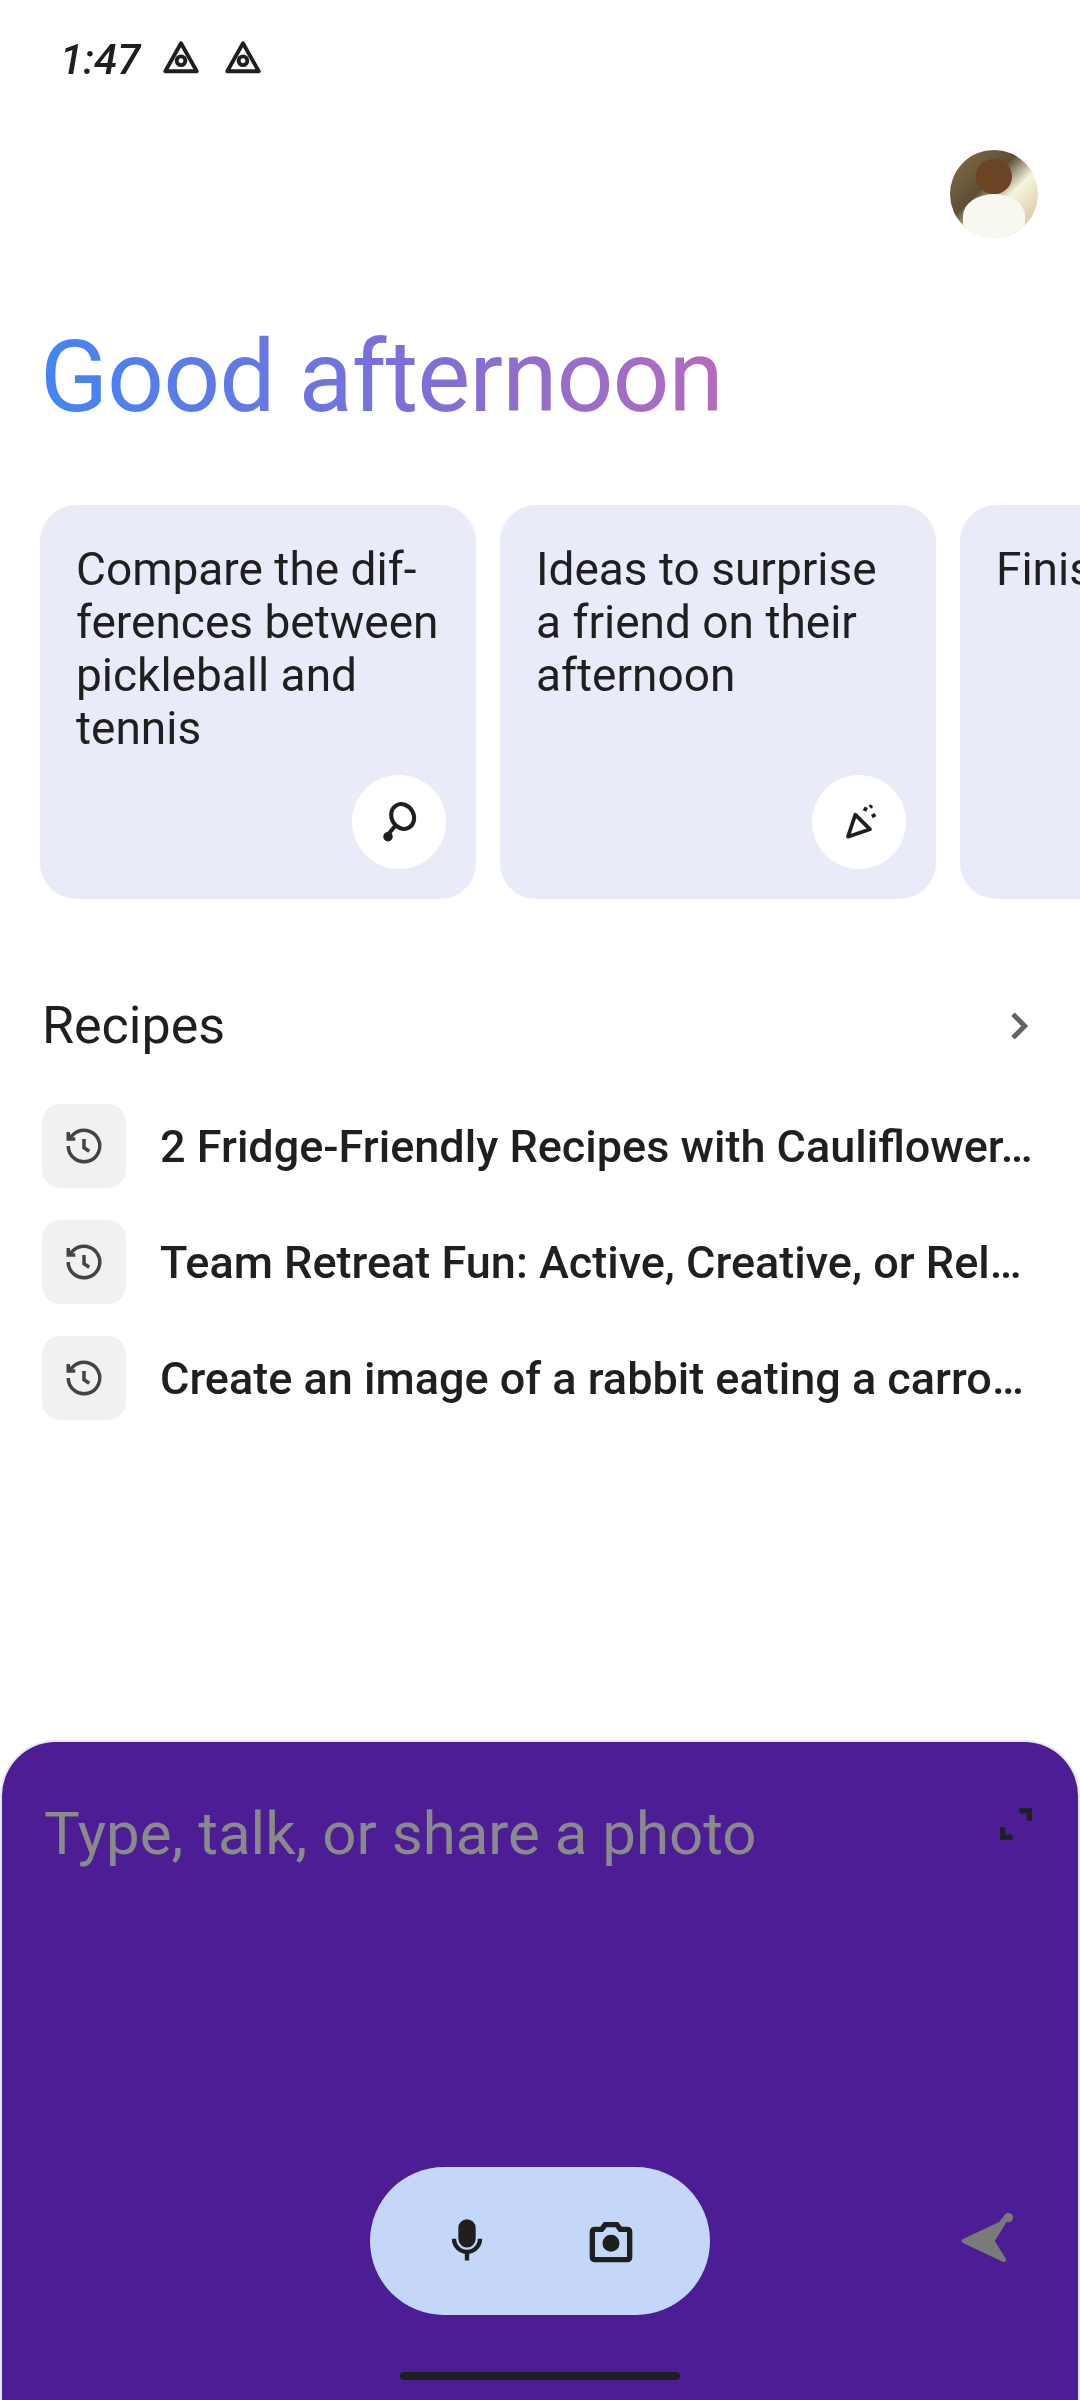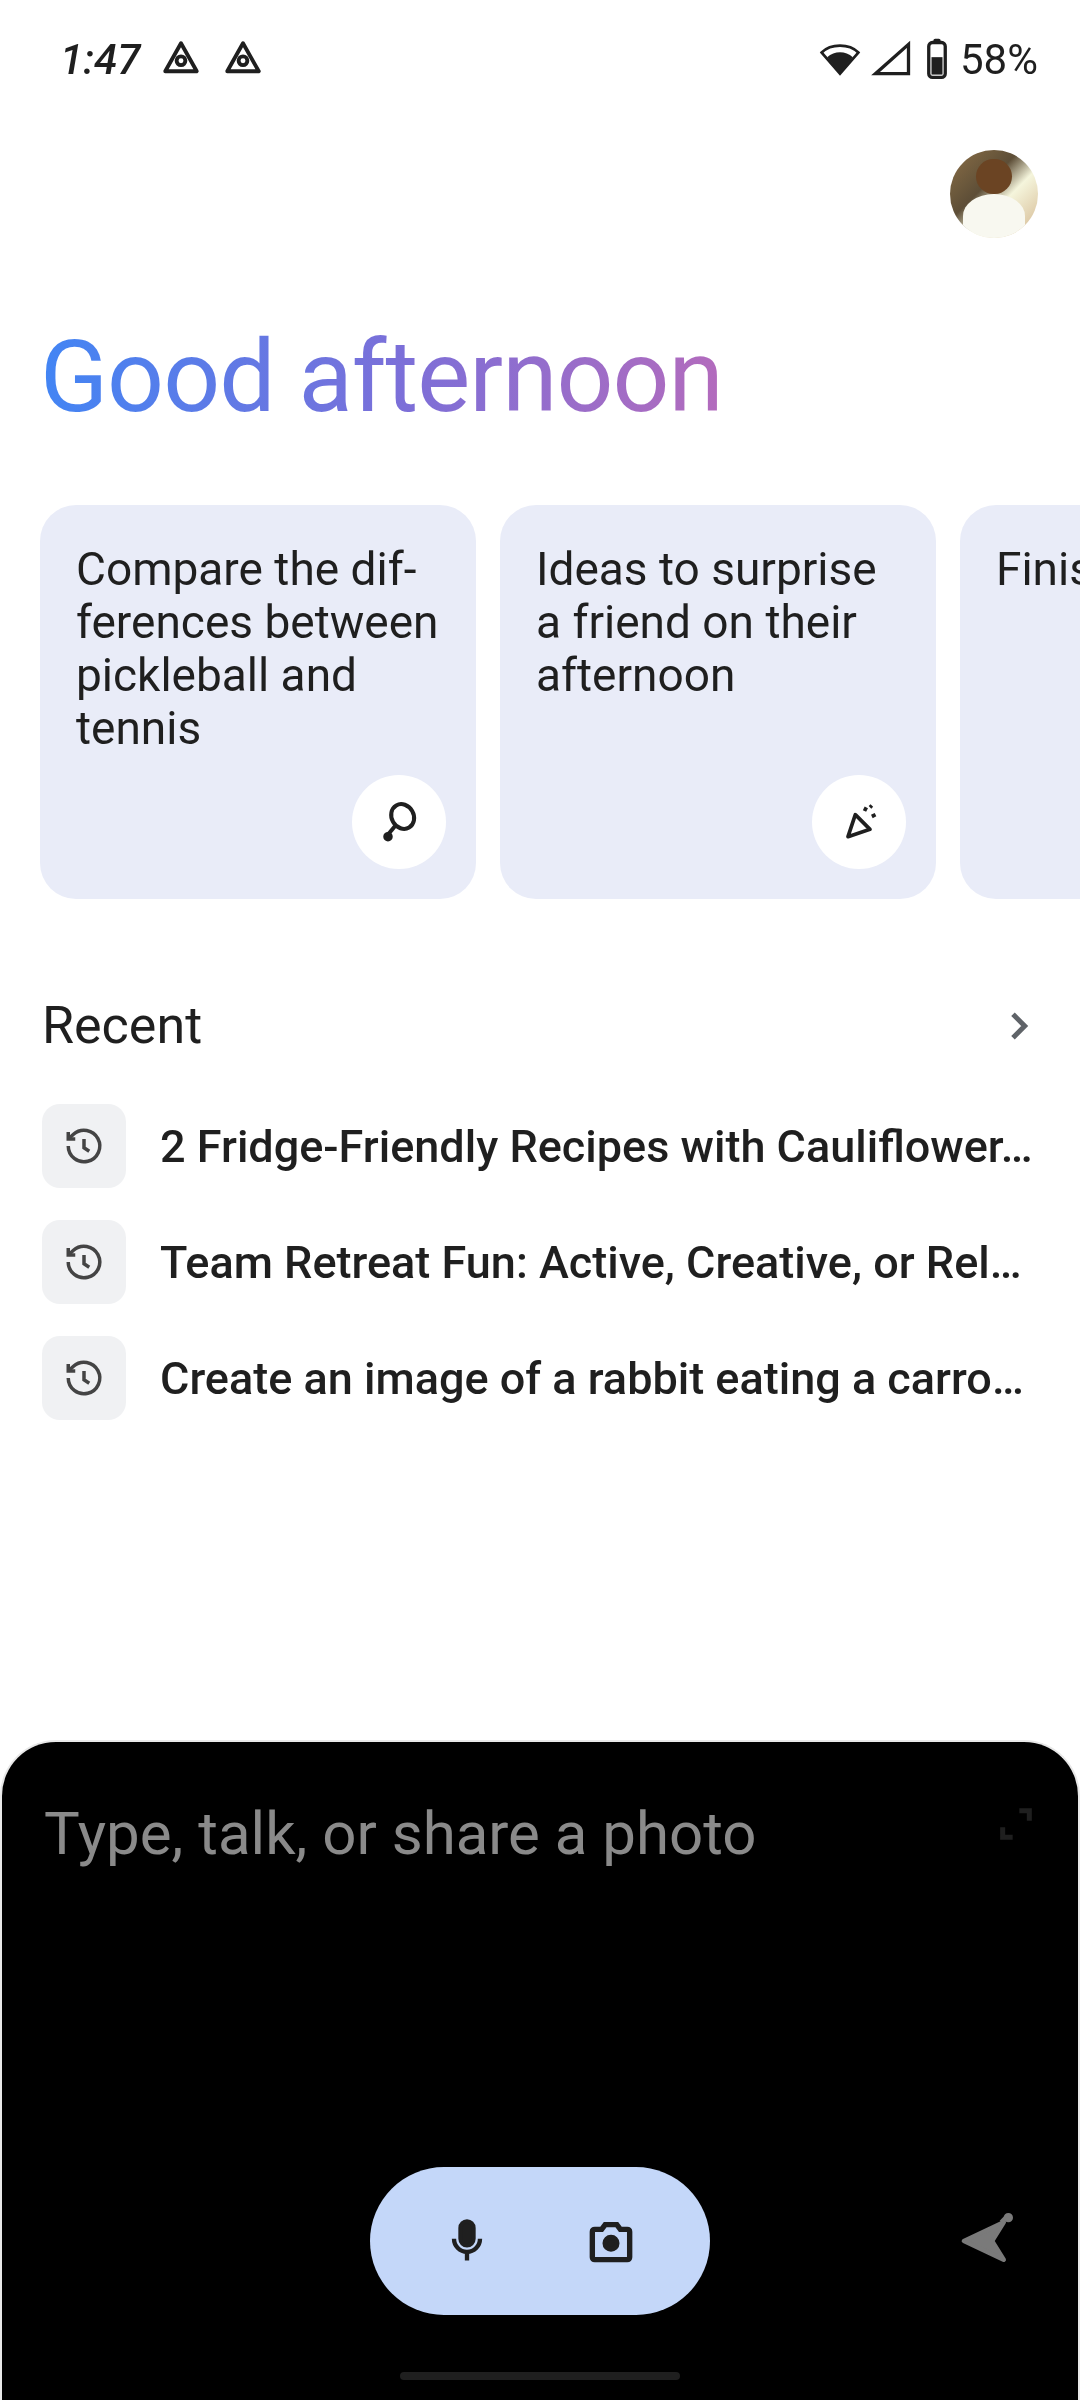--- a/index.html
+++ b/index.html
@@ -182,21 +182,21 @@
       text-overflow: ellipsis;
     }
 
     
     .input-area {
       position: absolute;
       bottom: 0;
       left: 0;
       right: 0;
       height: 660px;
-      background: #000000;
+      background: #4c1d95;
       border-top-left-radius: 56px;
       border-top-right-radius: 56px;
       border: 2px solid #e8e8e8;
       border-bottom: none;
       padding: 56px 42px 42px 42px;
     }
     .input-row {
       display: flex;
       justify-content: space-between;
       align-items: flex-start;
@@ -254,35 +254,20 @@
   <div class="status-left">
     <span class="time">1:47</span>
     <svg class="triangle-icon" viewBox="0 0 24 24" fill="none" stroke="currentColor" stroke-width="2.2">
       <path d="M12 3 L21 19 L3 19 Z" stroke-linejoin="round"></path>
       <circle cx="12" cy="13" r="2.5"></circle>
     </svg>
     <svg class="triangle-icon" viewBox="0 0 24 24" fill="none" stroke="currentColor" stroke-width="2.2">
       <path d="M12 3 L21 19 L3 19 Z" stroke-linejoin="round"></path>
       <circle cx="12" cy="13" r="2.5"></circle>
     </svg>
-  </div>
-  <div class="status-right">
-    <svg class="wifi-icon" width="44" height="44" viewBox="0 0 24 24">
-      <path fill="none" stroke="currentColor" stroke-width="1.5" d="M2 8.5 C 7 3.5 17 3.5 22 8.5 L12 20 Z"></path>
-      <path fill="currentColor" d="M5 11 C 9 7.5 15 7.5 19 11 L12 20 Z"></path>
-    </svg>
-    <svg class="signal-icon" width="44" height="44" viewBox="0 0 24 24">
-      <path fill="none" stroke="currentColor" stroke-width="1.8" d="M3 20 L21 20 L21 4 Z"></path>
-    </svg>
-    <svg class="battery-icon" width="30" height="44" viewBox="0 0 14 24">
-      <rect x="2.5" y="3" width="9" height="19" rx="2" fill="none" stroke="currentColor" stroke-width="1.8"></rect>
-      <rect x="5" y="1" width="4" height="2.5" rx="1" fill="currentColor"></rect>
-      <rect x="4" y="11" width="6" height="9.5" fill="currentColor"></rect>
-    </svg>
-    <span class="battery-pct">58%</span>
   </div>
 </div>
 
 <div class="avatar-row">
   <div class="avatar"></div>
 </div>
 
 <div class="greeting">
   <h1>Good afternoon</h1>
 </div>
@@ -309,21 +294,21 @@
       </svg>
     </div>
   </div>
   <div class="card">
     <div class="card-text">Finish podca</div>
   </div>
 </div>
 
 <div class="recent-section">
   <div class="recent-header">
-    <span class="recent-title">Recent</span>
+    <span class="recent-title">Recipes</span>
     <svg width="40" height="40" viewBox="0 0 24 24" fill="none" stroke="#5f6368" stroke-width="3">
       <path d="M9 5 L16 12 L9 19"></path>
     </svg>
   </div>
   <div class="recent-items">
     <div class="recent-item">
       <div class="recent-icon-box">
         <svg width="42" height="42" viewBox="0 0 24 24" fill="none" stroke="#444" stroke-width="2">
           <path d="M3 12 a9 9 0 1 0 3 -6.7 L3 8"></path>
           <path d="M3 4 L3 8 L7 8"></path>

